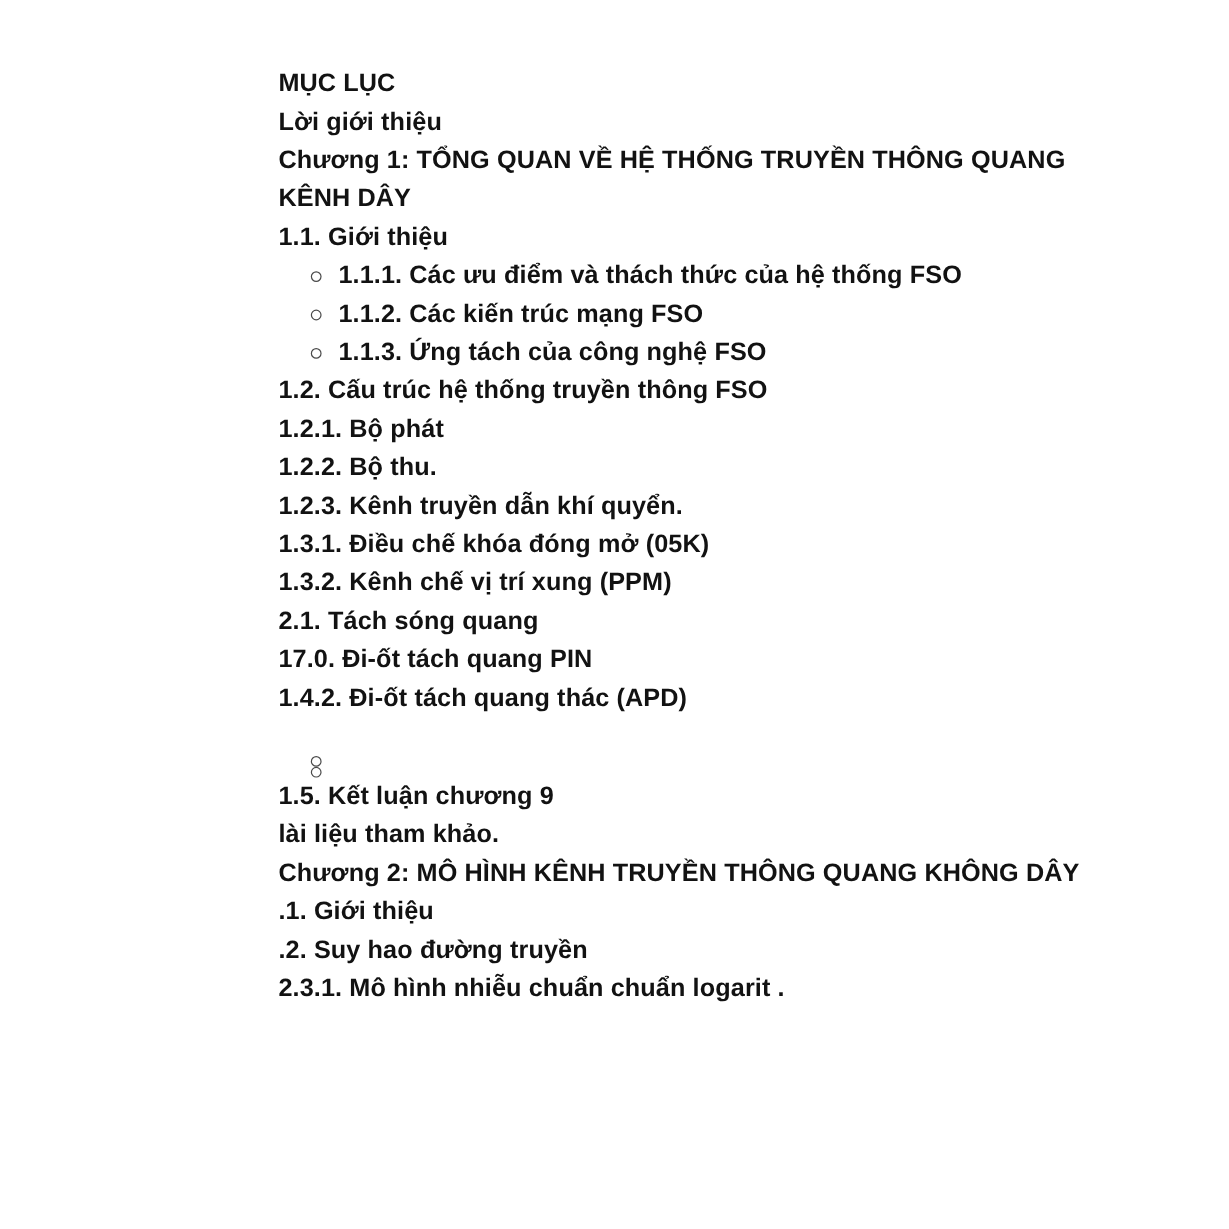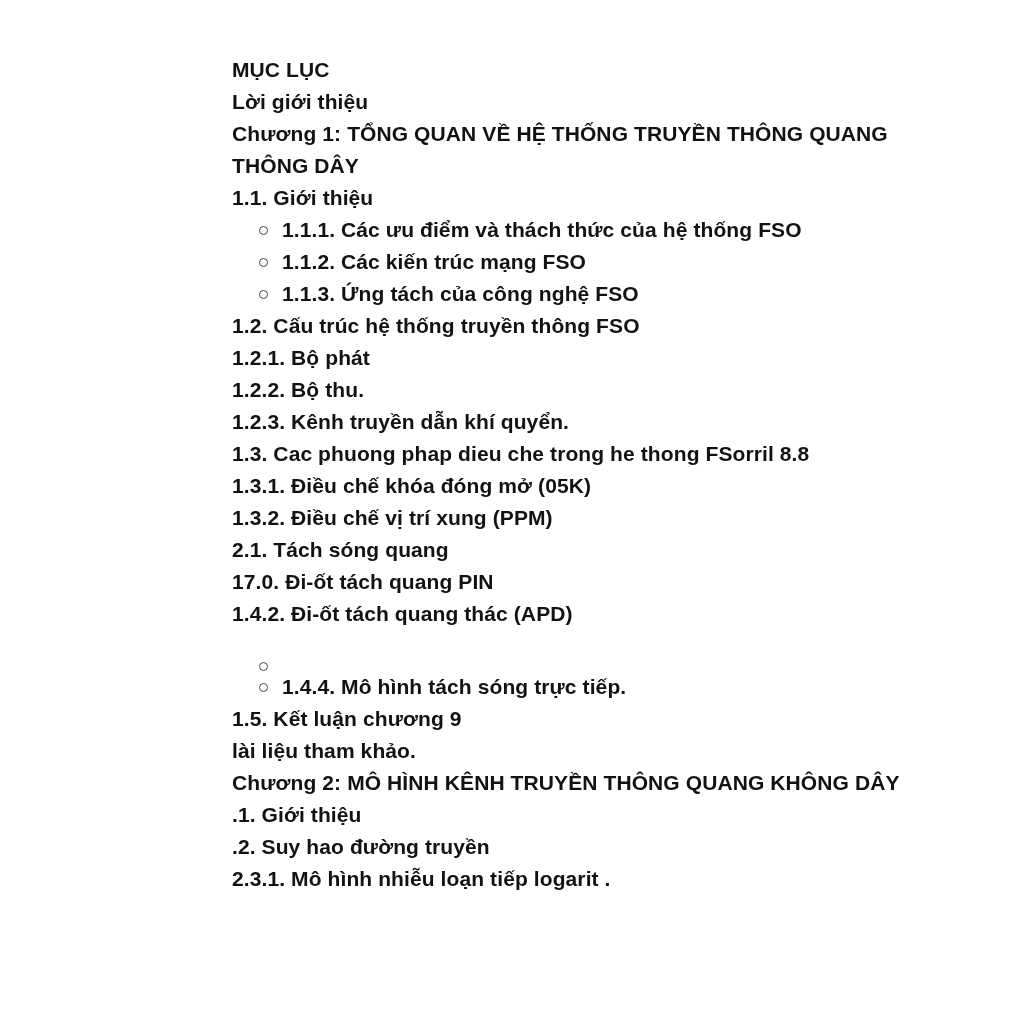--- a/index.html
+++ b/index.html
@@ -46,38 +46,37 @@
   }
 </style>
 </head>
 <body>
 
 <main class="page">
   <div>
       <div class="line"><span>MỤC LỤC</span></div>
       <div class="line"><span>Lời giới thiệu</span></div>
       <div class="line"><span>Chương 1: TỔNG QUAN VỀ HỆ THỐNG TRUYỀN THÔNG QUANG</span></div>
-      <div class="line"><span>THÔNG DÂY</span></div>
+      <div class="line"><span>KÊNH DÂY</span></div>
       <div class="line"><span>1.1. Giới thiệu</span></div>
       <div class="line bullet-line"><span class="bullet-icon"></span><span>1.1.1. Các ưu điểm và thách thức của hệ thống FSO</span></div>
       <div class="line bullet-line"><span class="bullet-icon"></span><span>1.1.2. Các kiến trúc mạng FSO</span></div>
       <div class="line bullet-line"><span class="bullet-icon"></span><span>1.1.3. Ứng tách của công nghệ FSO</span></div>
       <div class="line"><span>1.2. Cấu trúc hệ thống truyền thông FSO</span></div>
       <div class="line"><span>1.2.1. Bộ phát</span></div>
       <div class="line"><span>1.2.2. Bộ thu.</span></div>
       <div class="line"><span>1.2.3. Kênh truyền dẫn khí quyển.</span></div>
-      <div class="line"><span>1.3. Cac phuong phap dieu che trong he thong FSorril 8.8</span></div>
       <div class="line"><span>1.3.1. Điều chế khóa đóng mở (05K)</span></div>
-      <div class="line"><span>1.3.2. Điều chế vị trí xung (PPM)</span></div>
+      <div class="line"><span>1.3.2. Kênh chế vị trí xung (PPM)</span></div>
       <div class="line"><span>2.1. Tách sóng quang</span></div>
       <div class="line"><span>17.0. Đi-ốt tách quang PIN</span></div>
       <div class="line"><span>1.4.2. Đi-ốt tách quang thác (APD)</span></div>
       <div class="gap"></div>
       <div class="line bullet-line"><span class="bullet-icon"></span></div>
-      <div class="line bullet-line"><span class="bullet-icon"></span><span>1.4.4. Mô hình tách sóng trực tiếp.</span></div>
+      <div class="line bullet-line"><span class="bullet-icon"></span></div>
       <div class="line"><span>1.5. Kết luận chương 9</span></div>
       <div class="line"><span>lài liệu tham khảo.</span></div>
       <div class="line"><span>Chương 2: MÔ HÌNH KÊNH TRUYỀN THÔNG QUANG KHÔNG DÂY</span></div>
       <div class="line"><span>.1. Giới thiệu</span></div>
       <div class="line"><span>.2. Suy hao đường truyền</span></div>
-      <div class="line"><span>2.3.1. Mô hình nhiễu loạn tiếp logarit .</span></div>
+      <div class="line"><span>2.3.1. Mô hình nhiễu chuẩn chuẩn logarit .</span></div>
     </div>
 </main>
 
 </body></html>

